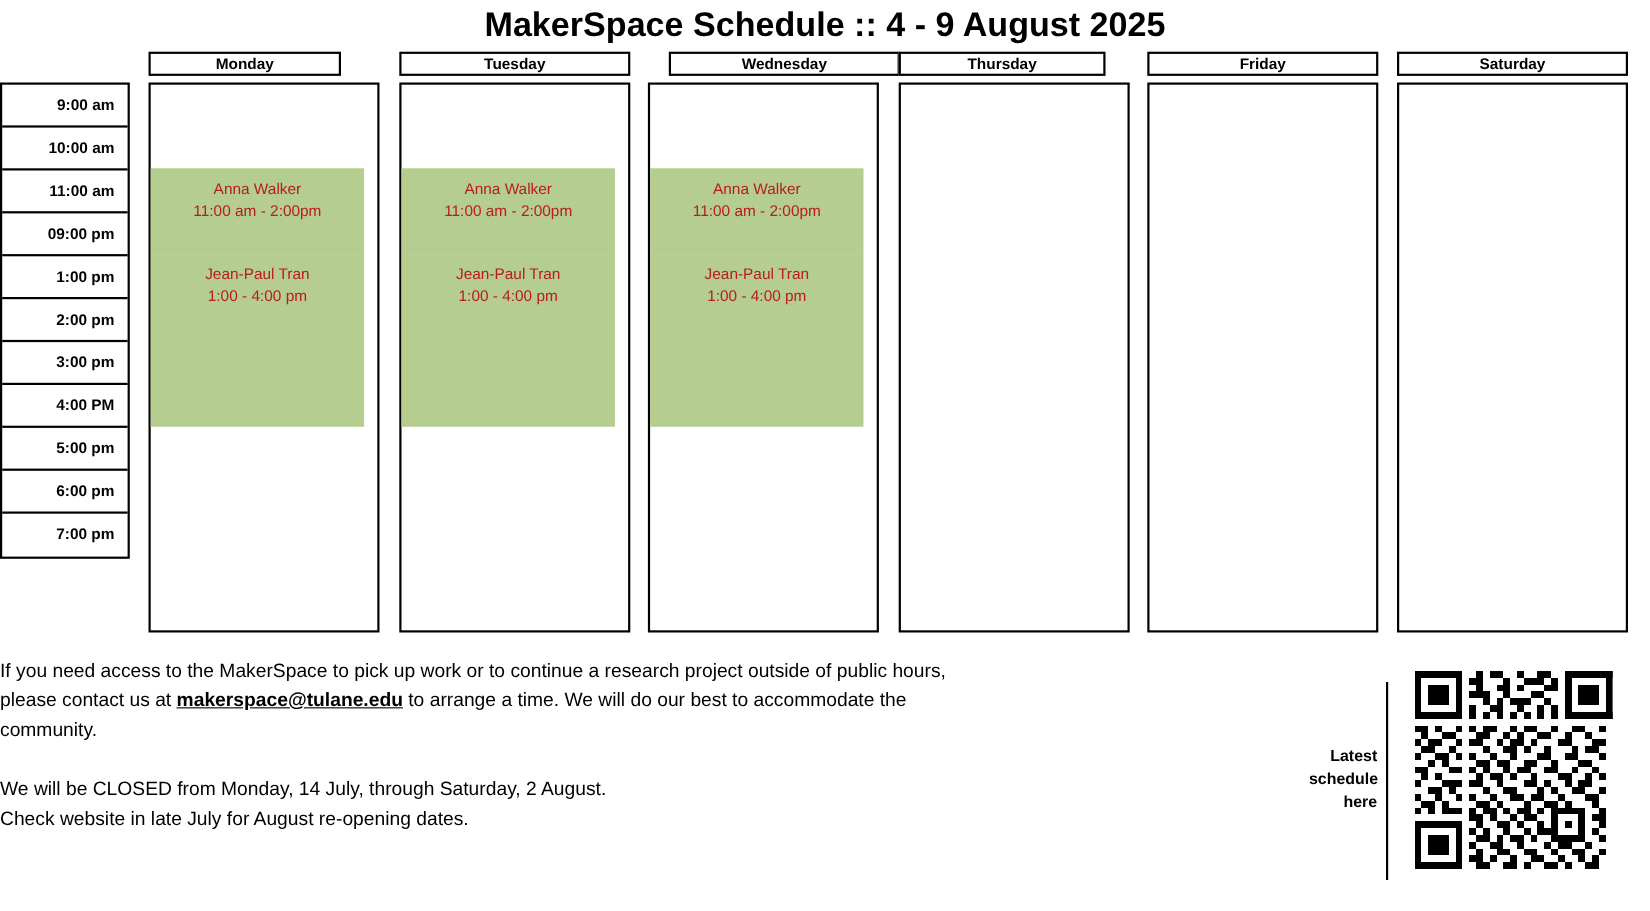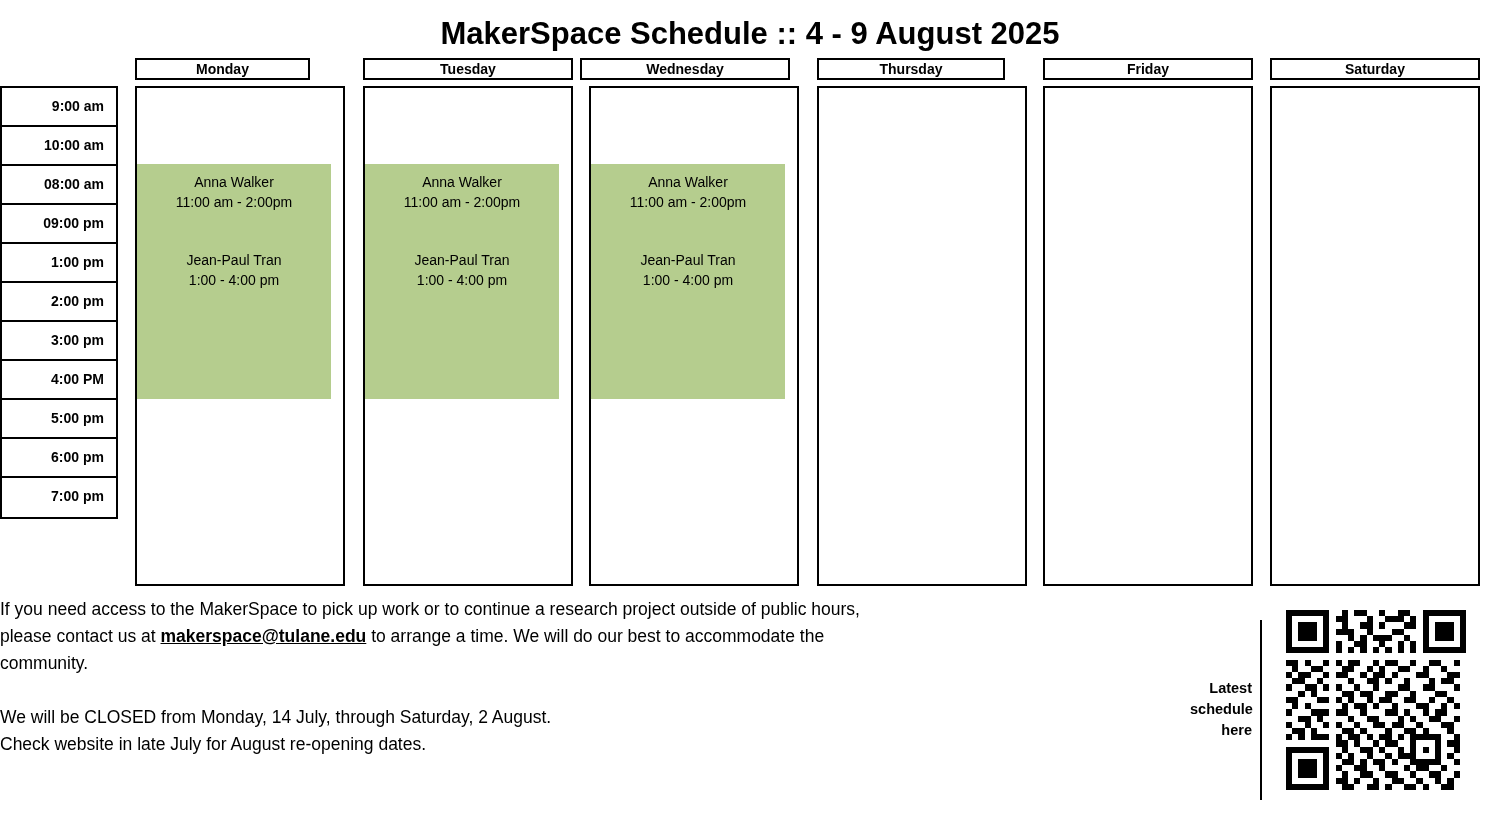--- a/index.html
+++ b/index.html
@@ -15,21 +15,21 @@
     position: relative;
     overflow: hidden;
   }
 
   
   .title {
     text-align: center;
     font-size: 31px;
     font-weight: bold;
     letter-spacing: 0px;
-    padding-top: 15px;
+    padding-top: 4px;
     line-height: 1.2;
   }
 
   
   .calendar {
     position: relative;
     margin-top: 6px;
     height: 530px;
   }
 
@@ -89,21 +89,21 @@
   }
 
   .event {
     position: absolute;
     left: 0;
     right: 12px;
     background: #b5cd8e;
     box-sizing: border-box;
     text-align: center;
     font-size: 14px;
-    color: #000000;
+    color: #b91c1c;
     padding-top: 8px;
   }
   .event .ev-name { display: block; line-height: 20px; }
   .event .ev-time { display: block; line-height: 20px; }
 
   
   .footer {
     position: absolute;
     left: 0;
     top: 596px;
@@ -163,30 +163,30 @@
 </head>
 <body>
 
 <div class="title">MakerSpace Schedule :: 4 - 9 August 2025</div>
 
 <div class="calendar">
 
   <div class="day-headers">
     <div class="day-header" style="left:135px; width:175px;">Monday</div>
     <div class="day-header" style="left:363px; width:210px;">Tuesday</div>
-    <div class="day-header" style="left:580px; width:210px;">Wednesday</div>
+    <div class="day-header" style="left:608px; width:210px;">Wednesday</div>
     <div class="day-header" style="left:817px; width:188px;">Thursday</div>
     <div class="day-header" style="left:1043px; width:210px;">Friday</div>
     <div class="day-header" style="left:1270px; width:210px;">Saturday</div>
   </div>
 
   <div class="time-col">
     <div class="time-slot">9:00 am</div>
     <div class="time-slot">10:00 am</div>
-    <div class="time-slot">08:00 am</div>
+    <div class="time-slot">11:00 am</div>
     <div class="time-slot">09:00 pm</div>
     <div class="time-slot">1:00 pm</div>
     <div class="time-slot">2:00 pm</div>
     <div class="time-slot">3:00 pm</div>
     <div class="time-slot">4:00 PM</div>
     <div class="time-slot">5:00 pm</div>
     <div class="time-slot">6:00 pm</div>
     <div class="time-slot">7:00 pm</div>
   </div>
 

